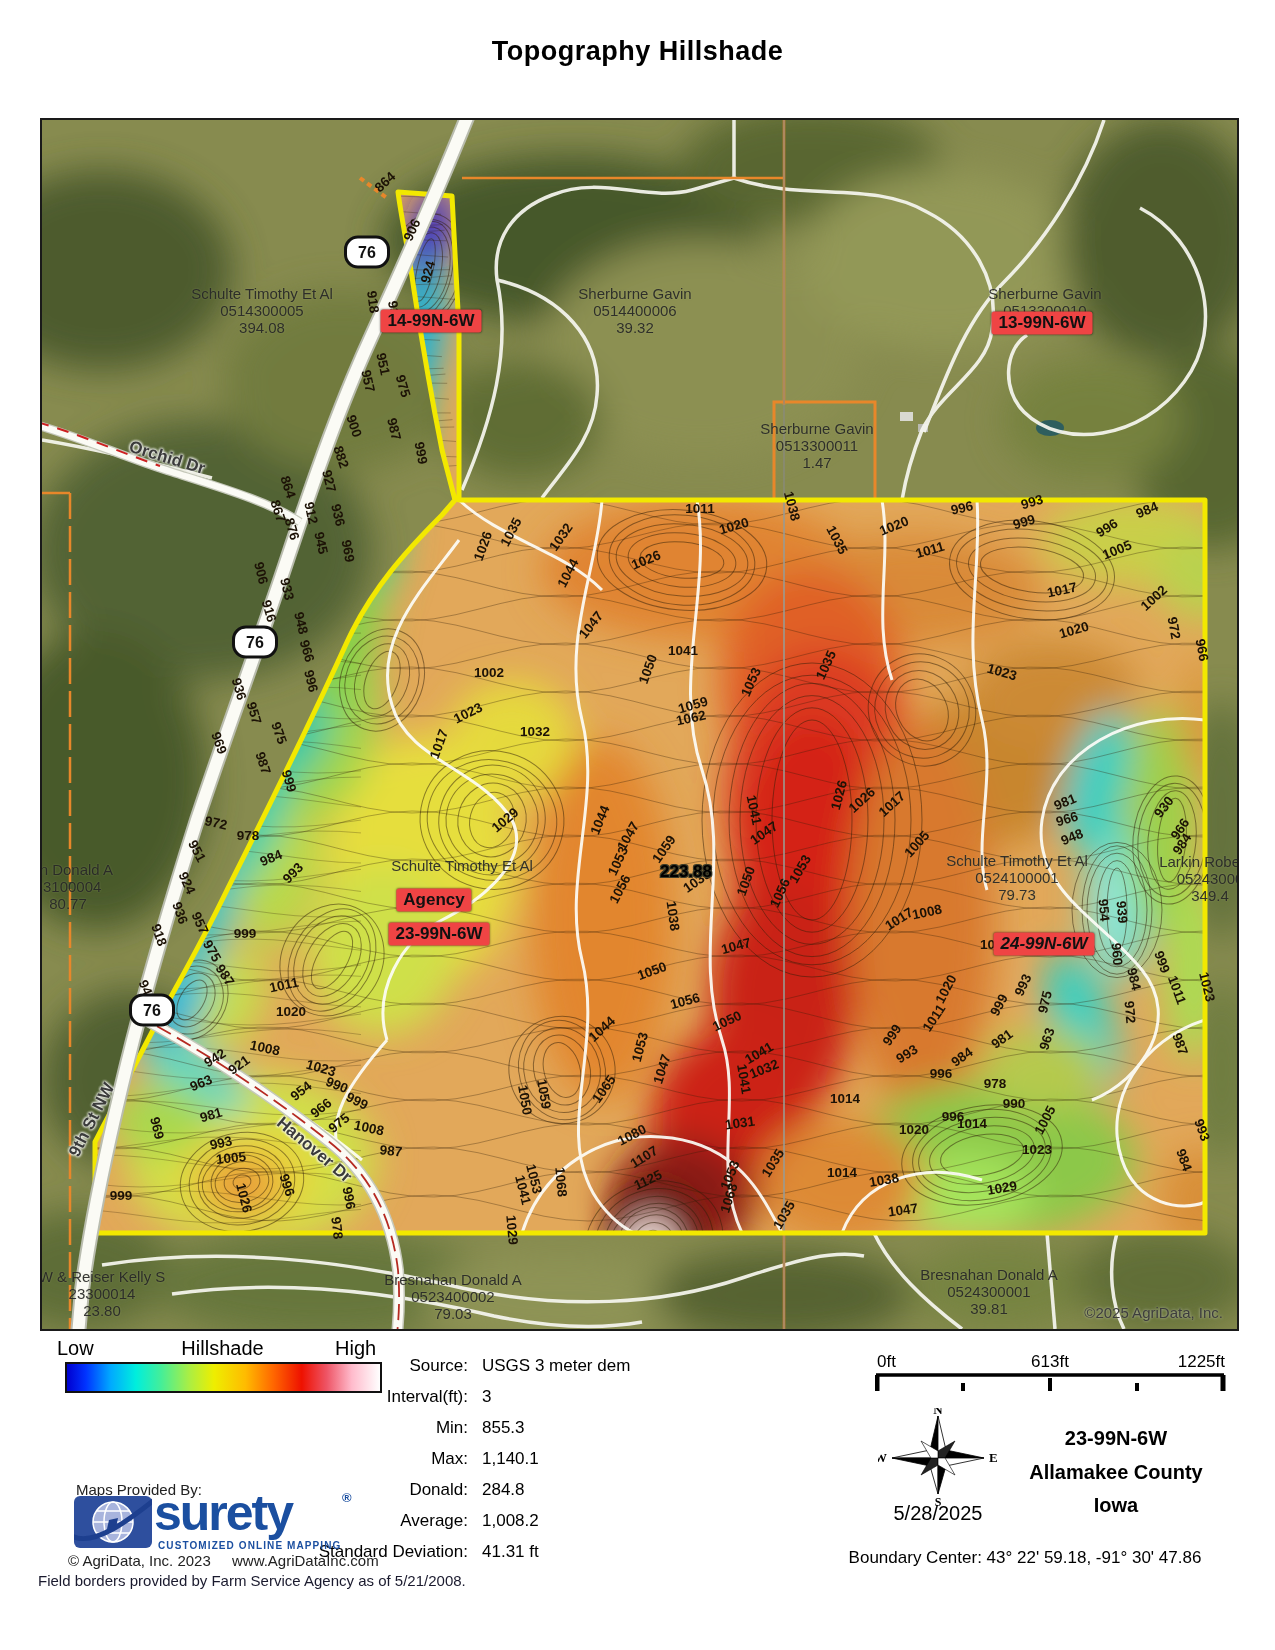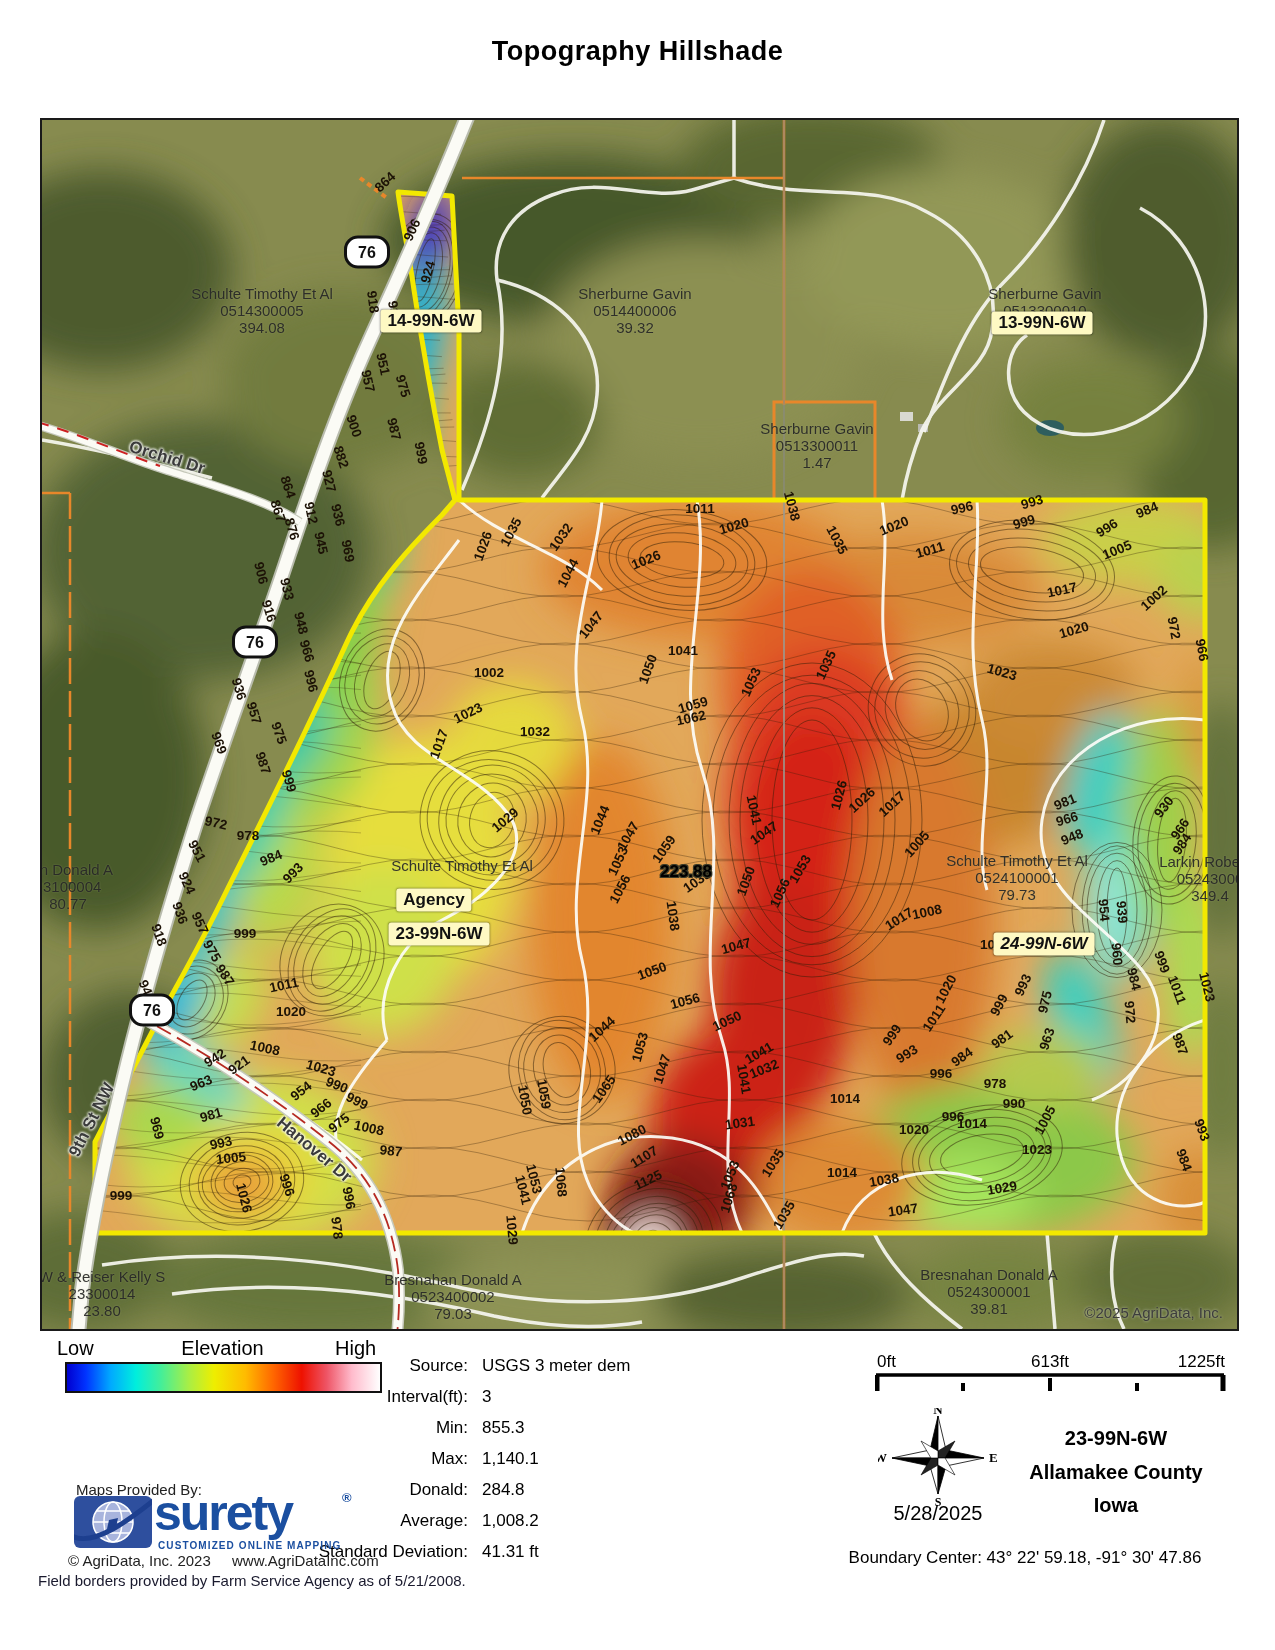--- a/index.html
+++ b/index.html
@@ -5,21 +5,21 @@
   html,body{margin:0;padding:0;background:#fff;}
   body{width:1275px;height:1650px;position:relative;font-family:"Liberation Sans",sans-serif;overflow:hidden;}
   .abs{position:absolute;}
   #page-title{left:0;top:36px;width:1275px;text-align:center;font-size:27px;font-weight:bold;color:#000;letter-spacing:.5px;}
   
   #map{left:40px;top:118px;width:1195px;height:1209px;border:2px solid #1a1a1a;overflow:hidden;background:#878b4f;}
   #map svg{position:absolute;left:0;top:0;}
   #map-labels{position:absolute;left:0;top:0;width:100%;height:100%;}
   .contour-label{position:absolute;font-size:13.5px;font-weight:bold;color:#1c1206;white-space:nowrap;transform:translate(-50%,-50%);}
   .parcel-label{position:absolute;transform:translate(-50%,0);text-align:center;color:rgba(38,38,38,.92);font-size:15px;line-height:17px;white-space:nowrap;text-shadow:0 0 2px rgba(190,200,140,.35);}
-  .section-tag{position:absolute;transform:translate(-50%,-50%);background:#fef9c3;border-radius:3px;padding:1px 7px 2px;font-size:17px;font-weight:bold;color:#111;white-space:nowrap;box-shadow:0 0 2px rgba(0,0,0,.45);}
+  .section-tag{position:absolute;transform:translate(-50%,-50%);background:#ef4444;border-radius:3px;padding:1px 7px 2px;font-size:17px;font-weight:bold;color:#111;white-space:nowrap;box-shadow:0 0 2px rgba(0,0,0,.45);}
   .area-tag{position:absolute;transform:translate(-50%,-50%);font-size:17px;font-weight:bold;color:#000000;white-space:nowrap;text-shadow:-1px -1px 0 #3c3c28,1px -1px 0 #3c3c28,-1px 1px 0 #3c3c28,1px 1px 0 #3c3c28;}
   .route-shield{position:absolute;transform:translate(-50%,-50%);width:40px;height:27px;background:#fff;border:3px solid #111;border-radius:14px;display:flex;align-items:center;justify-content:center;font-size:16px;font-weight:bold;color:#111;}
   .road-label{position:absolute;font-size:17px;font-weight:bold;color:#3b3b3b;white-space:nowrap;text-shadow:0 0 3px #fff,0 0 3px #fff,0 0 3px #fff;}
   .map-copyright{position:absolute;font-size:15px;color:#3d3d3d;white-space:nowrap;text-shadow:0 0 3px rgba(255,255,255,.6);}
   
   .legend-word{font-size:20px;color:#000;}
   #legend-bar{left:65px;top:1362px;width:313px;height:27px;border:2px solid #111;}
   
   .stat-row{position:absolute;left:160px;width:560px;height:20px;font-size:17px;color:#000;}
   .stat-label{position:absolute;right:252px;text-align:right;white-space:nowrap;}
@@ -626,21 +626,21 @@
       <div class="section-tag" style="left: 1000px; top: 203px;">13-99N-6W</div>
       <div class="section-tag" style="left: 392px; top: 780px;">Agency</div>
       <div class="section-tag" style="left: 397px; top: 814px;">23-99N-6W</div>
       <div class="section-tag" style="left: 1002px; top: 824px; font-style: italic;">24-99N-6W</div>
       <div class="area-tag" style="left: 644px; top: 752px;">223.88</div>
       <div class="map-copyright" style="left: auto; top: 1184px; right: 14px;">©2025 AgriData, Inc.</div>
     </div>
 </div>
 
 <div class="abs legend-word" style="left:57px;top:1337px;">Low</div>
-<div class="abs legend-word" style="left:160px;top:1337px;width:125px;text-align:center;">Elevation</div>
+<div class="abs legend-word" style="left:160px;top:1337px;width:125px;text-align:center;">Hillshade</div>
 <div class="abs legend-word" style="left:335px;top:1337px;">High</div>
 <div class="abs" id="legend-bar" style="background: linear-gradient(90deg, rgb(0, 0, 208) 0%, rgb(0, 51, 255) 6%, rgb(0, 170, 255) 14%, rgb(0, 238, 221) 22%, rgb(68, 238, 153) 30%, rgb(170, 238, 68) 39%, rgb(238, 238, 0) 47%, rgb(255, 187, 0) 57%, rgb(255, 102, 0) 66%, rgb(238, 17, 0) 75%, rgb(238, 85, 102) 83%, rgb(255, 187, 204) 91%, rgb(255, 255, 255) 100%);"></div>
 
 <div id="stats-block">
     <div class="stat-row" style="top: 1356px;">
       <span class="stat-label">Source:</span>
       <span class="stat-value">USGS 3 meter dem</span>
     </div>
     <div class="stat-row" style="top: 1387px;">
       <span class="stat-label">Interval(ft):</span>

